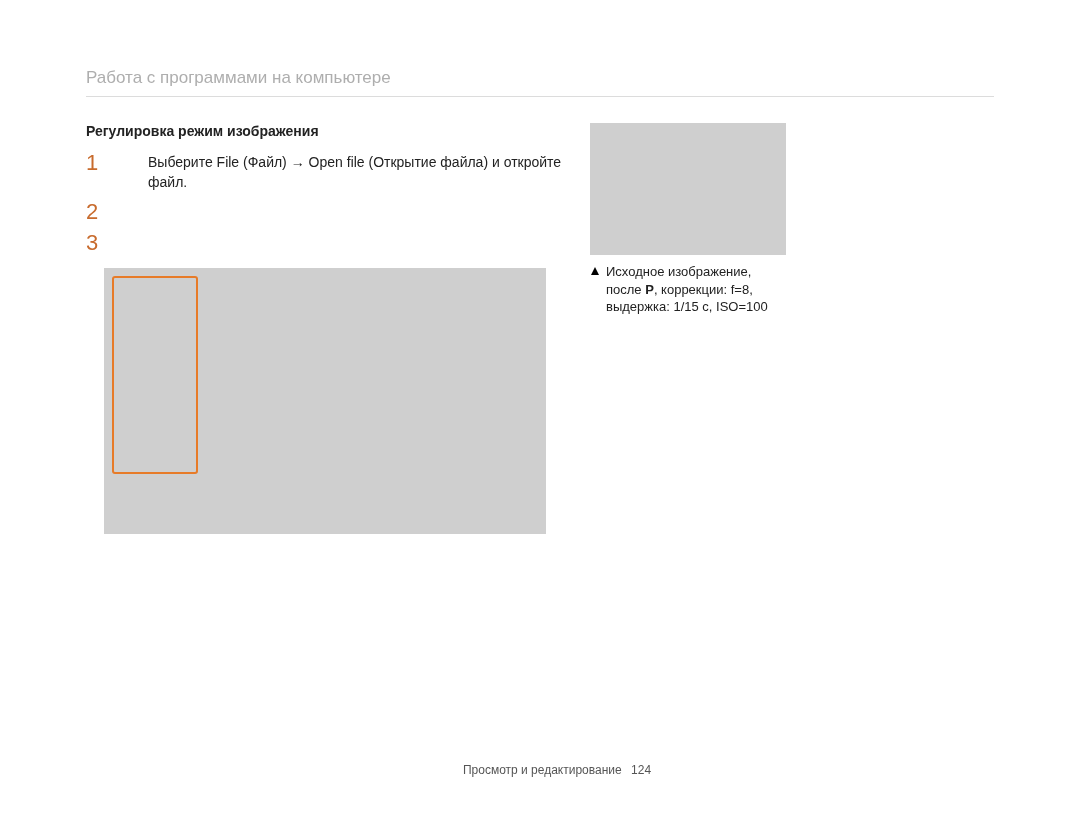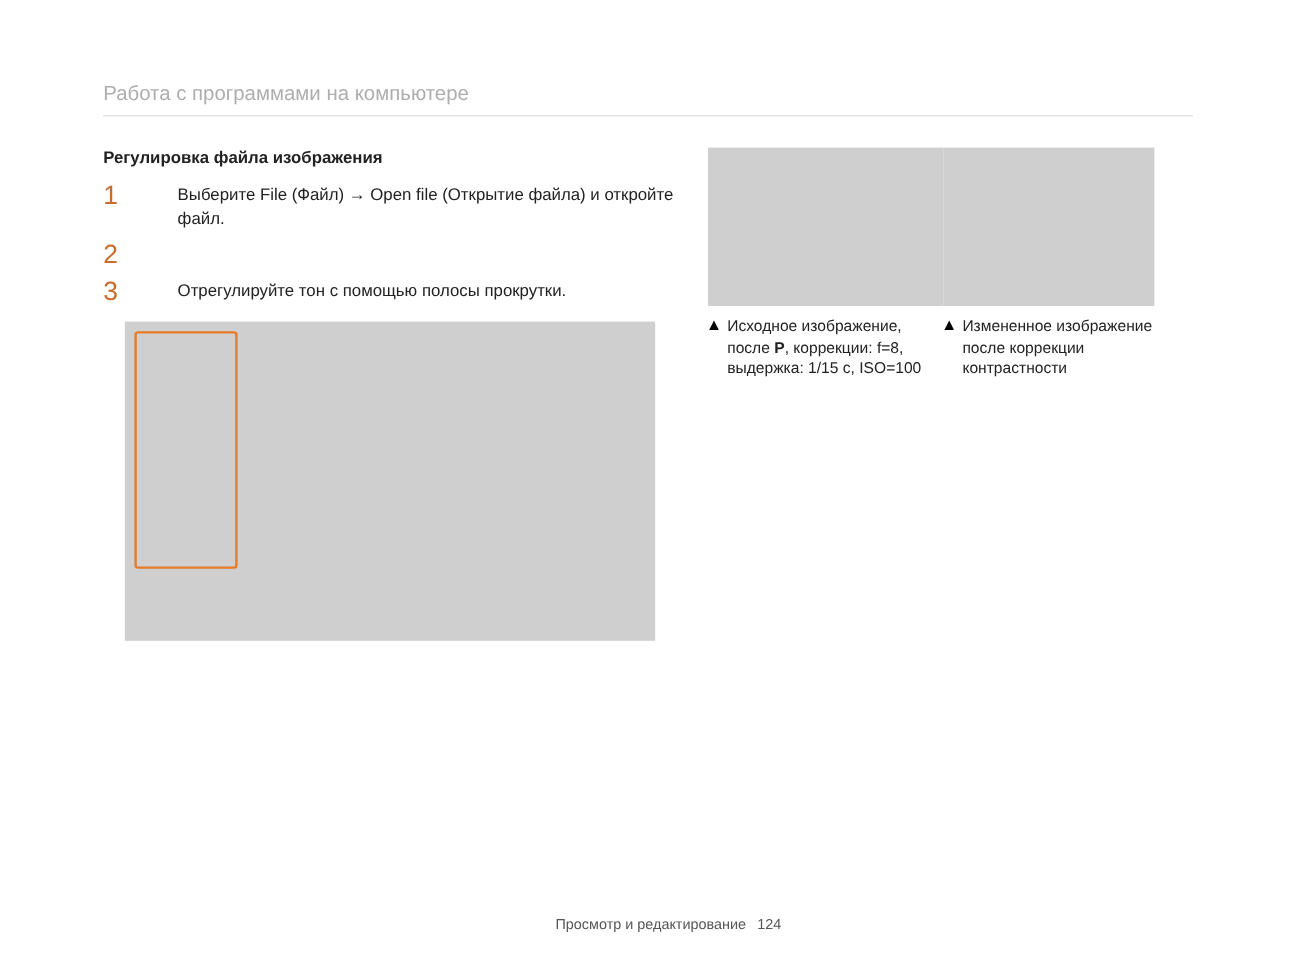--- a/index.html
+++ b/index.html
@@ -134,33 +134,32 @@
 <body>
 
 <div class="page">
 
   <div class="header-title">Работа с программами на компьютере</div>
   <hr class="rule">
 
   <div class="content">
 
     <div class="left-col">
-      <div class="section-heading">Регулировка файла изображения</div>
+      <div class="section-heading">Регулировка режим изображения</div>
 
       <ol class="steps">
         <li>
           <span class="num">1</span>
           <span class="txt">Выберите File (Файл) → Open ﬁle (Открытие файла) и откройте файл.</span>
         </li>
         <li>
           <span class="num">2</span>
         </li>
         <li>
           <span class="num">3</span>
-          <span class="txt">Отрегулируйте тон с помощью полосы прокрутки.</span>
         </li>
       </ol>
 
       <div class="big-placeholder">
         <div class="highlight-box"></div>
       </div>
     </div>
 
     <div class="right-col">
       <div class="thumb-block">
@@ -171,35 +170,20 @@
                 <polygon points="5,1 9,9 1,9" fill="#000"></polygon>
               </svg>
           </span>
           <span>
             <span>Исходное изображение,</span><br>
             <span>после </span><span class="bold">P</span><span>, коррекции: f=8,</span><br>
             <span>выдержка: 1/15 с, ISO=100</span>
           </span>
         </div>
       </div>
-      <div class="thumb-block">
-        <div class="thumb small"></div>
-        <div class="caption">
-          <span class="tri">
-            <svg viewBox="0 0 10 10">
-                <polygon points="5,1 9,9 1,9" fill="#000"></polygon>
-              </svg>
-          </span>
-          <span>
-            <span>Измененное изображение</span><br>
-            <span>после коррекции</span><br>
-            <span>контрастности</span>
-          </span>
-        </div>
-      </div>
     </div>
 
   </div>
 
   <div class="footer">
     <span>Просмотр и редактирование</span>
     <span class="pnum">124</span>
   </div>
 
 </div>

